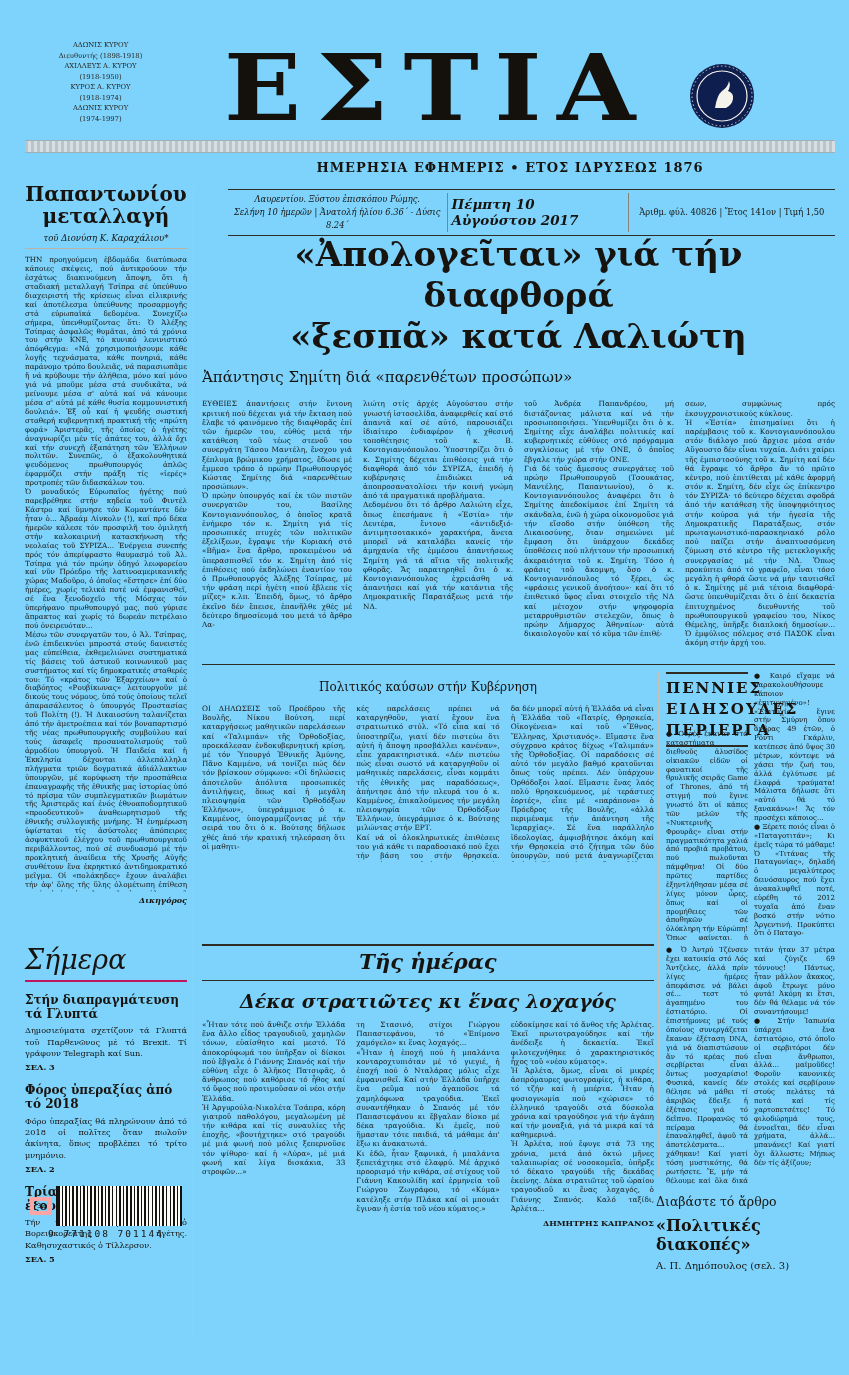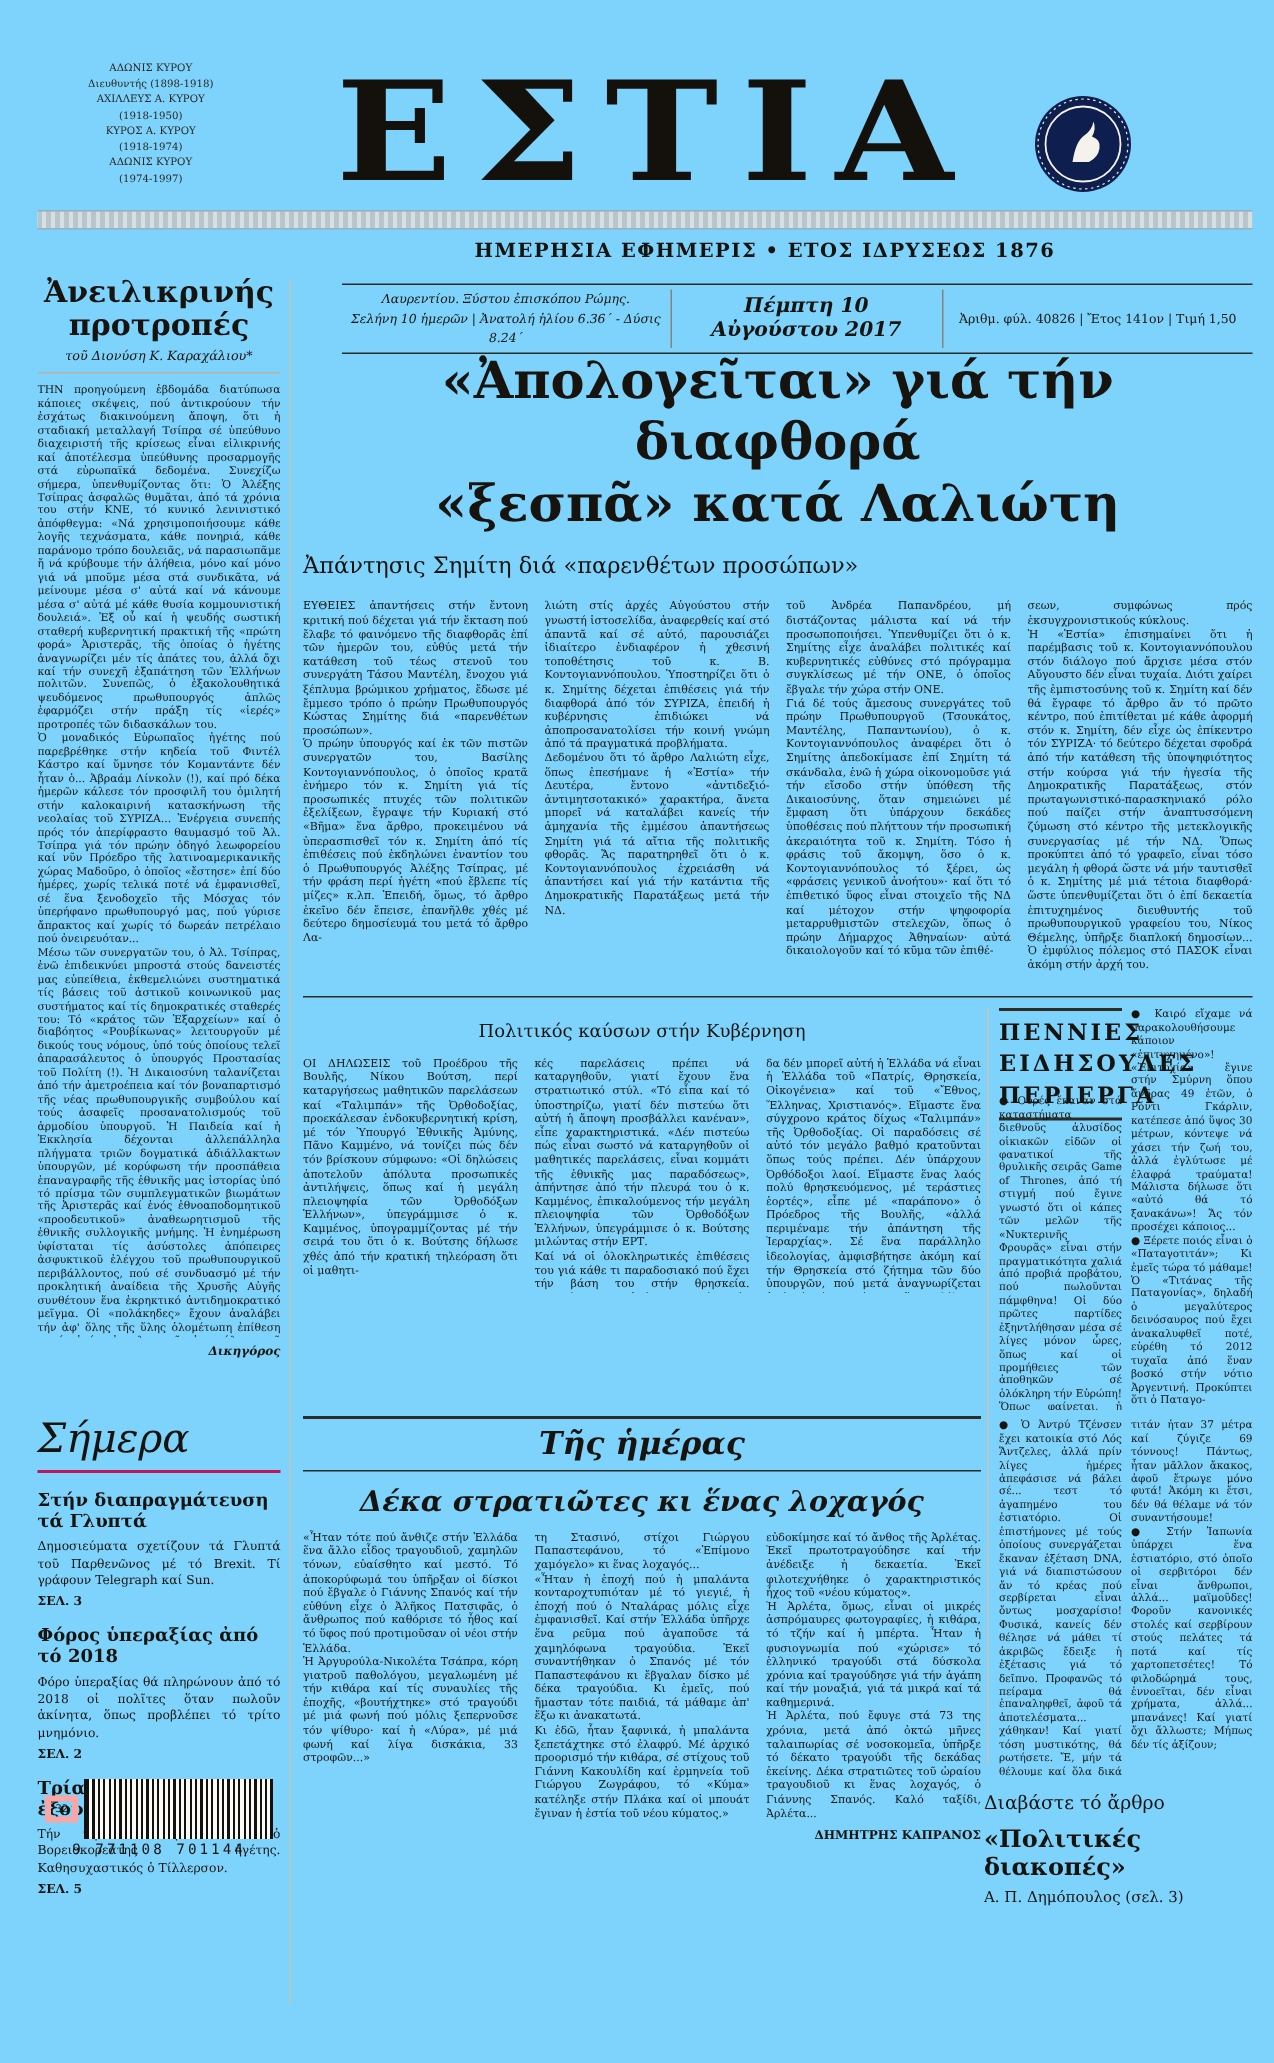--- a/index.html
+++ b/index.html
@@ -30,21 +30,21 @@
   .tagline { left:210px; top:160px; width:600px; text-align:center;
              font-weight:bold; font-size:13px; letter-spacing:1px; }
 
   
   .dateline { left:228px; top:189px; width:607px; display:flex; align-items:stretch;
               border-top:1px solid #2e2a24; border-bottom:1px solid #2e2a24;
               padding:3px 0; font-size:8.3px; }
   .dl-left { flex:0 0 36%; font-style:italic; text-align:center; line-height:1.55;
              display:flex; flex-direction:column; justify-content:center; }
   .dl-date { flex:0 0 30%; font-weight:bold; font-style:italic; font-size:13.5px;
-             text-align:center; border-left:1px solid #8a8378; border-right:1px solid #8a8378;
+             text-align:left; border-left:1px solid #8a8378; border-right:1px solid #8a8378;
              display:flex; align-items:center; justify-content:center; padding:2px 4px; }
   .dl-issue { flex:1; text-align:center; display:flex; align-items:center; justify-content:center; }
 
   
   .left-article { left:25px; top:184px; width:162px; height:756px; overflow:hidden; }
   .la-title { font-size:20px; font-weight:bold; text-align:center; line-height:1.08; }
   .la-byline { font-size:8.5px; font-style:italic; text-align:center; margin:6px 0 7px;
                border-bottom:1px solid #b9b2a5; padding-bottom:5px; }
   .la-body { font-size:7.2px; line-height:1.24; height:636px; overflow:hidden; }
   .la-signoff { text-align:right; font-size:8px; font-style:italic; font-weight:bold; margin-top:3px; }
@@ -142,21 +142,21 @@
   <div class="abs dateline">
     <div class="dl-left">
       <div>Λαυρεντίου. Ξύστου ἐπισκόπου Ρώμης.</div>
       <div>Σελήνη 10 ἡμερῶν | Ἀνατολή ἡλίου 6.36΄ - Δύσις 8.24΄</div>
     </div>
     <div class="dl-date">Πέμπτη 10 Αὐγούστου 2017</div>
     <div class="dl-issue">Ἀριθμ. φύλ. 40826 | Ἔτος 141ον | Τιμή 1,50</div>
   </div>
 
   <aside class="abs left-article">
-    <h2 class="la-title">Ἀνειλικρινής προτροπές</h2>
+    <h2 class="la-title">Παπαντωνίου μεταλλαγή</h2>
     <div class="la-byline">τοῦ Διονύση Κ. Καραχάλιου*</div>
     <div class="la-body just">ΤΗΝ προηγούμενη ἑβδομάδα διατύπωσα κάποιες σκέψεις, πού ἀντικρούουν τήν ἐσχάτως διακινούμενη ἄποψη, ὅτι ἡ σταδιακή μεταλλαγή Τσίπρα σέ ὑπεύθυνο διαχειριστή τῆς κρίσεως εἶναι εἰλικρινής καί ἀποτέλεσμα ὑπεύθυνης προσαρμογῆς στά εὐρωπαϊκά δεδομένα. Συνεχίζω σήμερα, ὑπενθυμίζοντας ὅτι: Ὁ Ἀλέξης Τσίπρας ἀσφαλῶς θυμᾶται, ἀπό τά χρόνια του στήν ΚΝΕ, τό κυνικό λενινιστικό ἀπόφθεγμα: «Νά χρησιμοποιήσουμε κάθε λογῆς τεχνάσματα, κάθε πονηριά, κάθε παράνομο τρόπο δουλειᾶς, νά παρασιωπᾶμε ἤ νά κρύβουμε τήν ἀλήθεια, μόνο καί μόνο γιά νά μποῦμε μέσα στά συνδικᾶτα, νά μείνουμε μέσα σ' αὐτά καί νά κάνουμε μέσα σ' αὐτά μέ κάθε θυσία κομμουνιστική δουλειά». Ἐξ οὗ καί ἡ ψευδής σωστική σταθερή κυβερνητική πρακτική τῆς «πρώτη φορά» Ἀριστερᾶς, τῆς ὁποίας ὁ ἡγέτης ἀναγνωρίζει μέν τίς ἀπάτες του, ἀλλά ὄχι καί τήν συνεχῆ ἐξαπάτηση τῶν Ἑλλήνων πολιτῶν. Συνεπῶς, ὁ ἐξακολουθητικά ψευδόμενος πρωθυπουργός ἁπλῶς ἐφαρμόζει στήν πράξη τίς «ἱερές» προτροπές τῶν διδασκάλων του.
 Ὁ μοναδικός Εὐρωπαῖος ἡγέτης πού παρεβρέθηκε στήν κηδεία τοῦ Φιντέλ Κάστρο καί ὕμνησε τόν Κομαντάντε δέν ἦταν ὁ... Ἀβραάμ Λίνκολν (!), καί πρό δέκα ἡμερῶν κάλεσε τόν προσφιλῆ του ὁμιλητή στήν καλοκαιρινή κατασκήνωση τῆς νεολαίας τοῦ ΣΥΡΙΖΑ... Ἐνέργεια συνεπής πρός τόν ἀπερίφραστο θαυμασμό τοῦ Ἀλ. Τσίπρα γιά τόν πρώην ὁδηγό λεωφορείου καί νῦν Πρόεδρο τῆς λατινοαμερικανικῆς χώρας Μαδοῦρο, ὁ ὁποῖος «ἔστησε» ἐπί δύο ἡμέρες, χωρίς τελικά ποτέ νά ἐμφανισθεῖ, σέ ἕνα ξενοδοχεῖο τῆς Μόσχας τόν ὑπερήφανο πρωθυπουργό μας, πού γύρισε ἄπρακτος καί χωρίς τό δωρεάν πετρέλαιο πού ὀνειρευόταν...
 Μέσω τῶν συνεργατῶν του, ὁ Ἀλ. Τσίπρας, ἐνῶ ἐπιδεικνύει μπροστά στούς δανειστές μας εὐπείθεια, ἐκθεμελιώνει συστηματικά τίς βάσεις τοῦ ἀστικοῦ κοινωνικοῦ μας συστήματος καί τίς δημοκρατικές σταθερές του: Τό «κράτος τῶν Ἐξαρχείων» καί ὁ διαβόητος «Ρουβίκωνας» λειτουργοῦν μέ δικούς τους νόμους, ὑπό τούς ὁποίους τελεῖ ἀπαρασάλευτος ὁ ὑπουργός Προστασίας τοῦ Πολίτη (!). Ἡ Δικαιοσύνη ταλανίζεται ἀπό τήν ἀμετροέπεια καί τόν βοναπαρτισμό τῆς νέας πρωθυπουργικῆς συμβούλου καί τούς ἀσαφεῖς προσανατολισμούς τοῦ ἁρμοδίου ὑπουργοῦ. Ἡ Παιδεία καί ἡ Ἐκκλησία δέχονται ἀλλεπάλληλα πλήγματα τριῶν δογματικά ἀδιάλλακτων ὑπουργῶν, μέ κορύφωση τήν προσπάθεια ἐπαναγραφῆς τῆς ἐθνικῆς μας ἱστορίας ὑπό τό πρίσμα τῶν συμπλεγματικῶν βιωμάτων τῆς Ἀριστερᾶς καί ἑνός ἐθνοαποδομητικοῦ «προοδευτικοῦ» ἀναθεωρητισμοῦ τῆς ἐθνικῆς συλλογικῆς μνήμης. Ἡ ἐνημέρωση ὑφίσταται τίς ἀσύστολες ἀπόπειρες ἀσφυκτικοῦ ἐλέγχου τοῦ πρωθυπουργικοῦ περιβάλλοντος, πού σέ συνδυασμό μέ τήν προκλητική ἀναίδεια τῆς Χρυσῆς Αὐγῆς συνθέτουν ἕνα ἐκρηκτικό ἀντιδημοκρατικό μεῖγμα. Οἱ «πολάκηδες» ἔχουν ἀναλάβει τήν ἀφ' ὅλης τῆς ὕλης ὁλομέτωπη ἐπίθεση κατά ἑνός ἐνοχλητικοῦ ἀντιπάλου τοῦ ΣΥΡΙΖΑ... Πῶς λοιπόν, ἐν ὄψει αὐτῶν τῶν φαινομένων, μποροῦμε νά πιστέψουμε στήν εἰλικρινῆ μεταλλαγή τοῦ Ἀλέξη Τσίπρα, συνειδητά ἐνταγμένου στήν εὐρωπαϊκή νομιμότητα;</div>
     <div class="la-signoff">Δικηγόρος</div>
   </aside>
 
   <div class="abs vrule vrule-left"></div>
 
   <section class="abs main-article">

